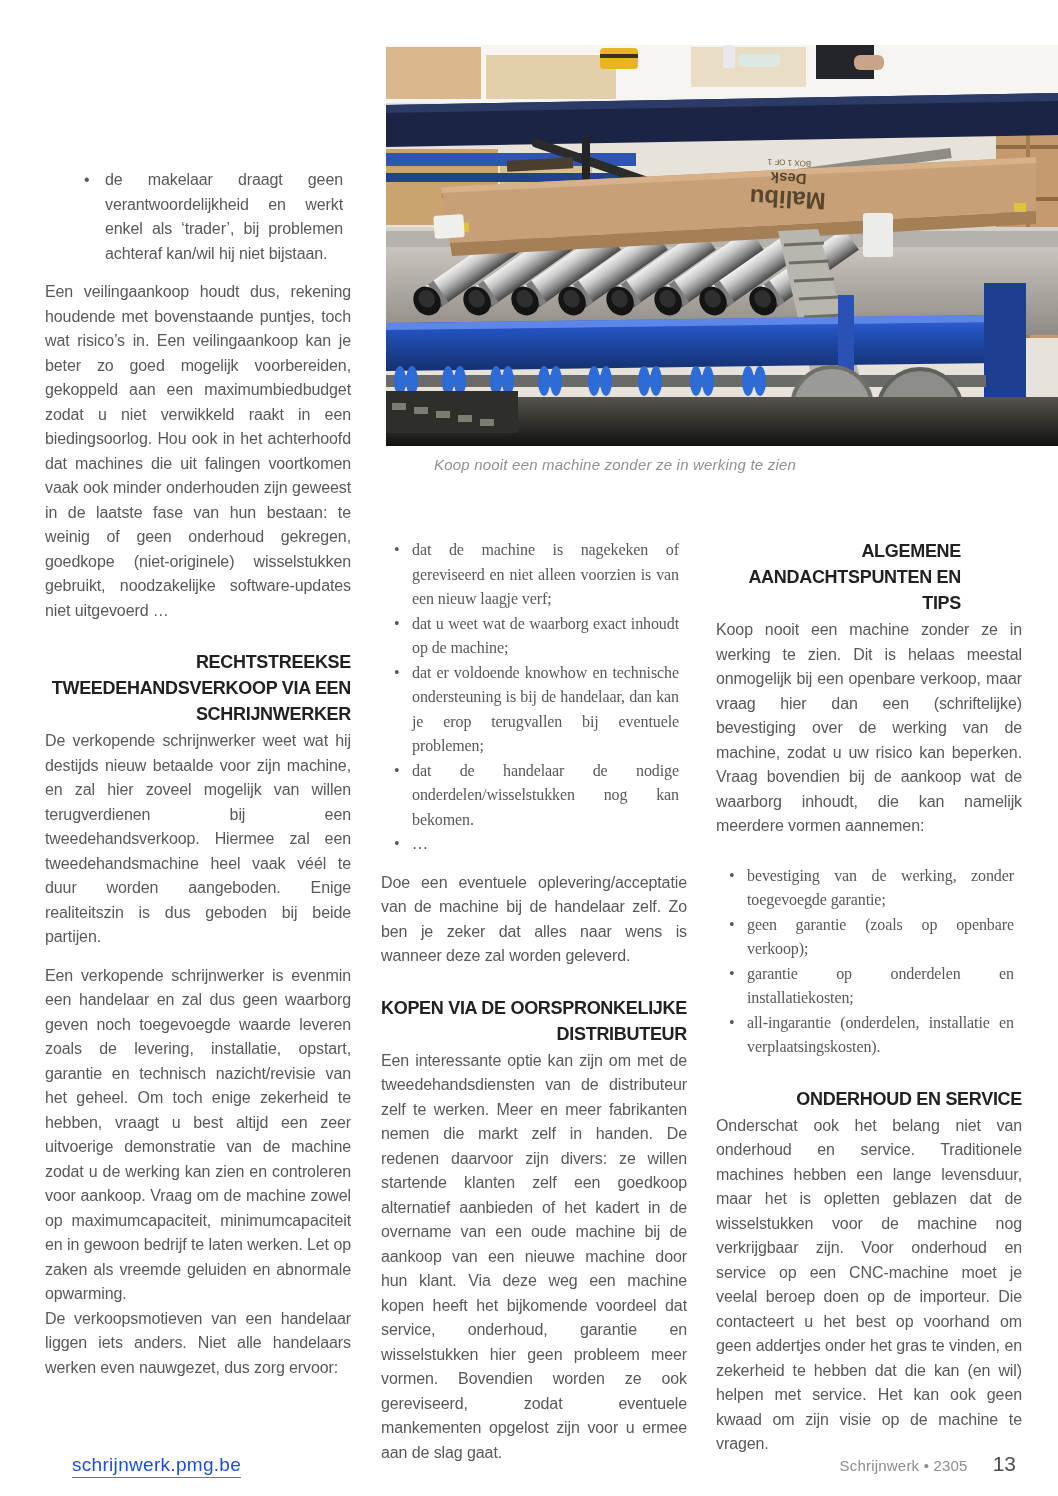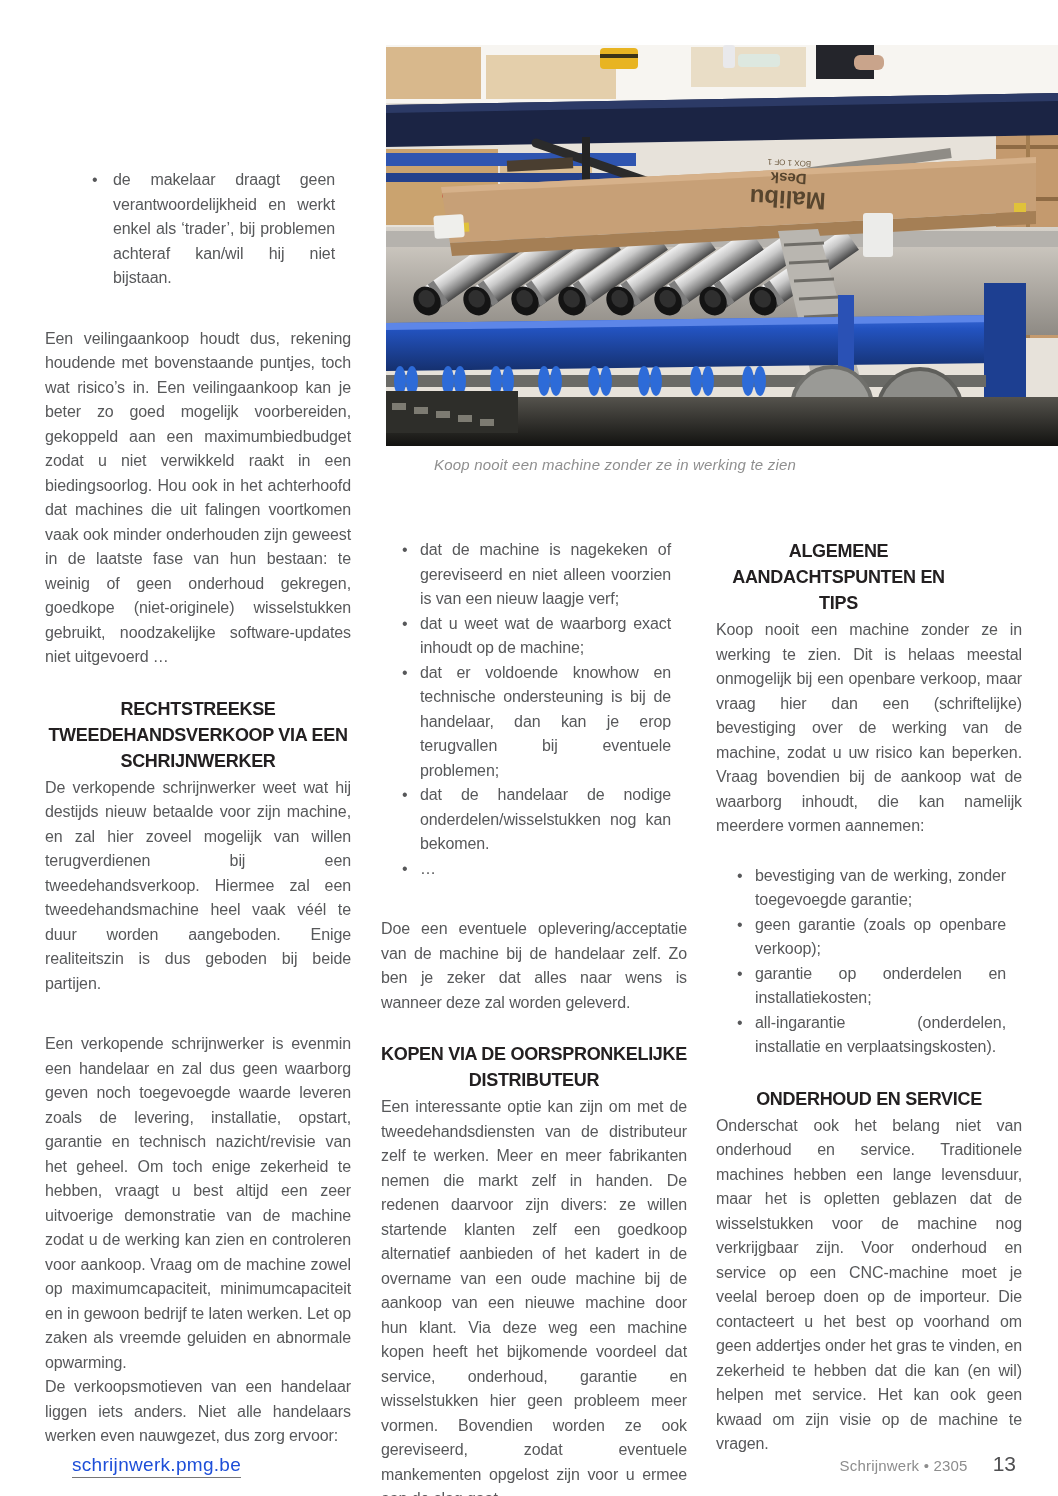--- a/index.html
+++ b/index.html
@@ -13,34 +13,34 @@
   .caption{
     position:absolute;left:398px;top:456px;width:660px;
     font-style:italic;font-size:15px;color:#8f8f8f;letter-spacing:.2px;margin-left:36px;
   }
   
   .col{position:absolute;width:306px;color:#57585a;font-size:16px;line-height:24.5px;
        text-align:justify;letter-spacing:-.1px;}
   .col-left{left:45px;top:168px;}
   .col-mid{left:381px;top:538px;}
   .col-right{left:716px;top:538px;}
-  .col p{margin:36px 0 0 0;}
+  .col p{margin:14px 0 0 0;}
   .col p.first{margin-top:0;}
   .col h3{
     margin:26px 0 2px 0;font-size:18px;line-height:26px;color:#232021;
-    font-weight:700;letter-spacing:-.3px;text-align:center;
+    font-weight:700;letter-spacing:-.3px;text-align:right;
   }
   .col h3.first{margin-top:0;}
   .col h3.narrow{max-width:245px;}
-  ul.bullets{list-style:none;margin:16px;padding:0;}
+  ul.bullets{list-style:none;margin:8px;padding:0;}
   ul.bullets li{position:relative;margin:0;}
   .bullets-deep li{padding-left:52px;}
   .bullets-deep li::before{content:"•";position:absolute;left:31px;top:0;color:#57585a;}
   .bullets-tight{margin-top:25px !important;}
-  .bullets-tight li{padding-left:23px;}
+  .bullets-tight li{padding-left:23px;font-family:Liberation Serif, serif;}
   .bullets-tight li::before{content:"•";position:absolute;left:5px;top:0;color:#57585a;}
   ul.bullets.no-gap{margin-top:0 !important;}
   
   .footer-link{
     position:absolute;left:72px;top:1454px;font-size:19px;color:#1d4ed8;
     text-decoration:none;border-bottom:1.5px solid #767676;padding-bottom:1px;letter-spacing:.3px;
   }
   .footer-right{
     position:absolute;right:42px;top:1452px;display:flex;align-items:baseline;gap:25px;
   }

